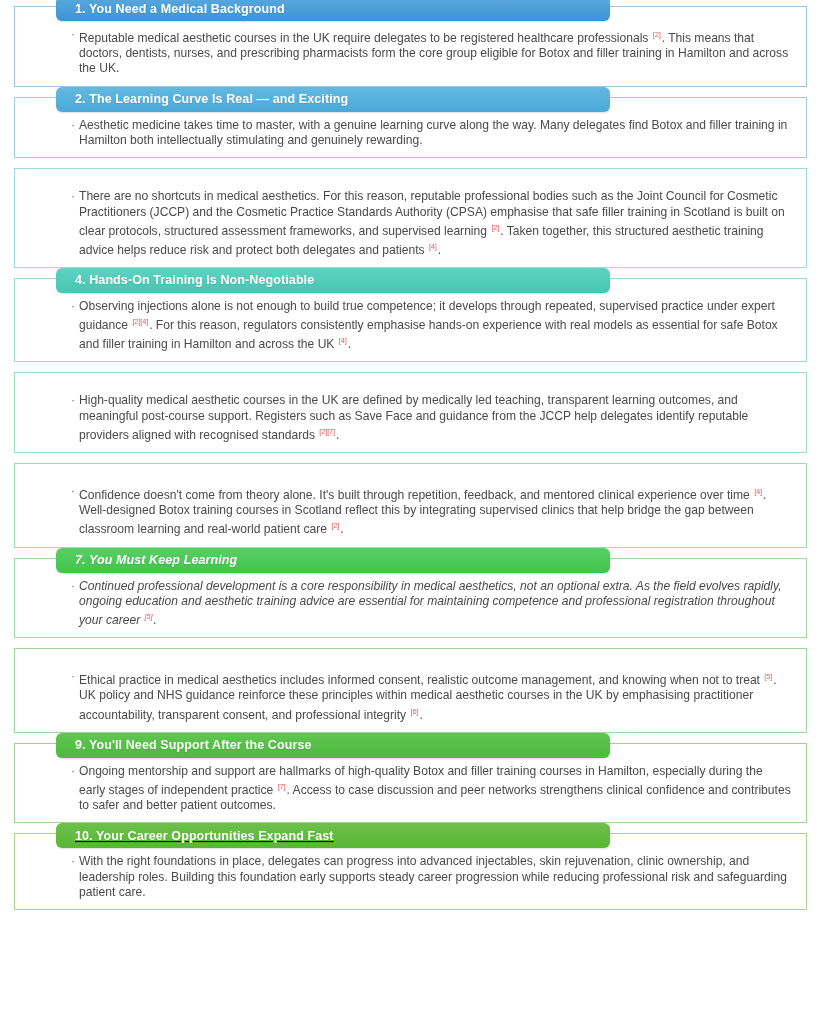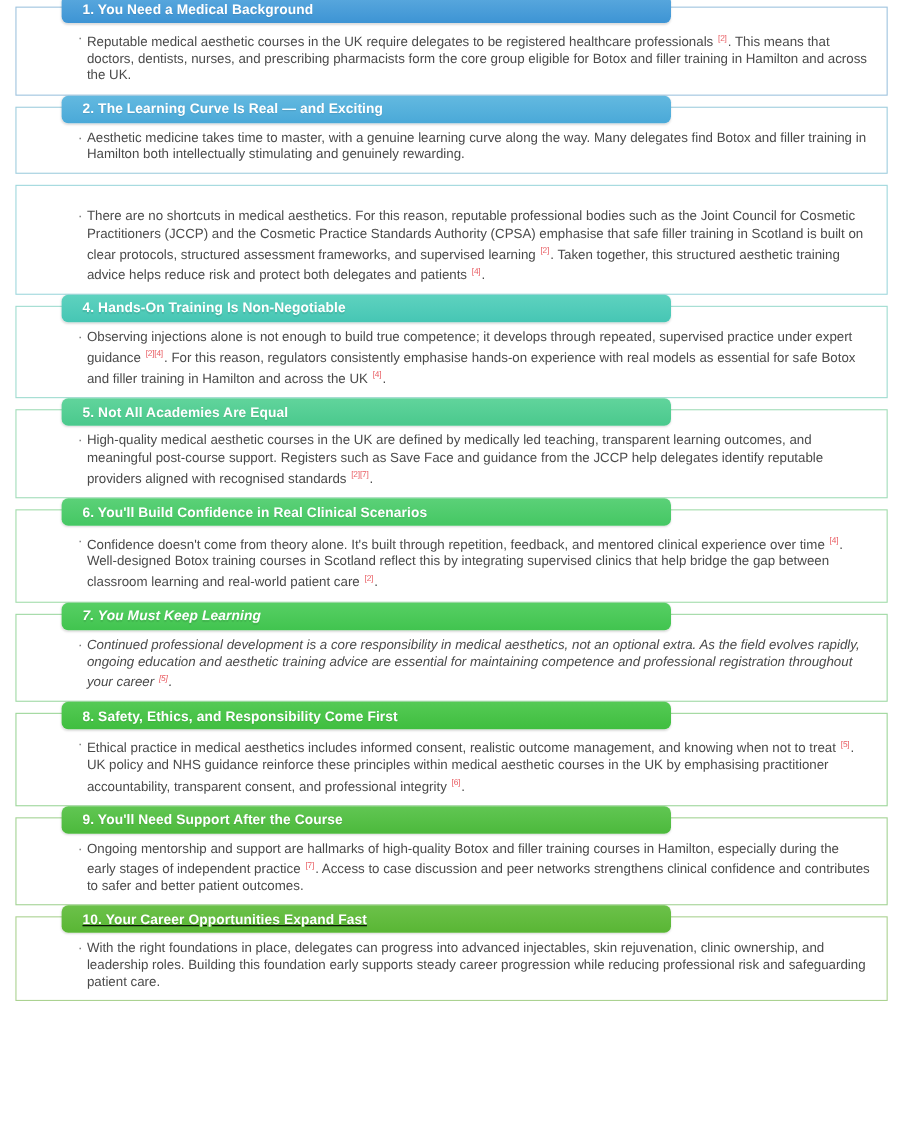--- a/index.html
+++ b/index.html
@@ -119,50 +119,41 @@
     <div class="tip-card" style="border-color: rgb(159, 220, 208);">
       <div class="tip-header" style="background: linear-gradient(rgb(94, 210, 191), rgb(70, 198, 180));">
         <span class="tip-header-label">4. Hands-On Training Is Non-Negotiable</span>
       </div>
       <div class="tip-body">
         <span class="tip-bullet">·</span>
         <span class="tip-text"><span>Observing injections alone is not enough to build true competence; it develops through repeated, supervised practice under expert guidance </span><span class="cite">[2][4]</span><span>. For this reason, regulators consistently emphasise hands-on experience with real models as essential for safe Botox and filler training in Hamilton and across the UK </span><span class="cite">[4]</span><span>.</span></span>
       </div>
     </div>
     <div class="tip-card" style="border-color: rgb(162, 221, 185);">
-      <div class="tip-header" style="background: linear-gradient(rgb(97, 212, 156), rgb(74, 201, 141));">
-        <span class="tip-header-label">5. Not All Academies Are Equal</span>
-      </div>
       <div class="tip-body">
         <span class="tip-bullet">·</span>
         <span class="tip-text"><span>High-quality medical aesthetic courses in the UK are defined by medically led teaching, transparent learning outcomes, and meaningful post-course support. Registers such as Save Face and guidance from the JCCP help delegates identify reputable providers aligned with recognised standards </span><span class="cite">[2][7]</span><span>.</span></span>
       </div>
     </div>
     <div class="tip-card" style="border-color: rgb(162, 220, 171);">
-      <div class="tip-header" style="background: linear-gradient(rgb(91, 209, 120), rgb(69, 199, 99));">
-        <span class="tip-header-label">6. You'll Build Confidence in Real Clinical Scenarios</span>
-      </div>
       <div class="tip-body">
         <span class="tip-bullet">·</span>
         <span class="tip-text"><span>Confidence doesn't come from theory alone. It's built through repetition, feedback, and mentored clinical experience over time </span><span class="cite">[4]</span><span>. Well-designed Botox training courses in Scotland reflect this by integrating supervised clinics that help bridge the gap between classroom learning and real-world patient care </span><span class="cite">[2]</span><span>.</span></span>
       </div>
     </div>
     <div class="tip-card" style="border-color: rgb(159, 217, 164); font-style: italic;">
       <div class="tip-header" style="background: linear-gradient(rgb(87, 207, 100), rgb(65, 196, 79));">
         <span class="tip-header-label">7. You Must Keep Learning</span>
       </div>
       <div class="tip-body">
         <span class="tip-bullet">·</span>
         <span class="tip-text"><span>Continued professional development is a core responsibility in medical aesthetics, not an optional extra. As the field evolves rapidly, ongoing education and aesthetic training advice are essential for maintaining competence and professional registration throughout your career </span><span class="cite">[5]</span><span>.</span></span>
       </div>
     </div>
     <div class="tip-card" style="border-color: rgb(157, 214, 154);">
-      <div class="tip-header" style="background: linear-gradient(rgb(85, 202, 85), rgb(63, 190, 63));">
-        <span class="tip-header-label">8. Safety, Ethics, and Responsibility Come First</span>
-      </div>
       <div class="tip-body">
         <span class="tip-bullet">·</span>
         <span class="tip-text"><span>Ethical practice in medical aesthetics includes informed consent, realistic outcome management, and knowing when not to treat </span><span class="cite">[5]</span><span>. UK policy and NHS guidance reinforce these principles within medical aesthetic courses in the UK by emphasising practitioner accountability, transparent consent, and professional integrity </span><span class="cite">[6]</span><span>.</span></span>
       </div>
     </div>
     <div class="tip-card" style="border-color: rgb(163, 211, 148);">
       <div class="tip-header" style="background: linear-gradient(rgb(97, 198, 83), rgb(76, 185, 60));">
         <span class="tip-header-label">9. You'll Need Support After the Course</span>
       </div>
       <div class="tip-body">

